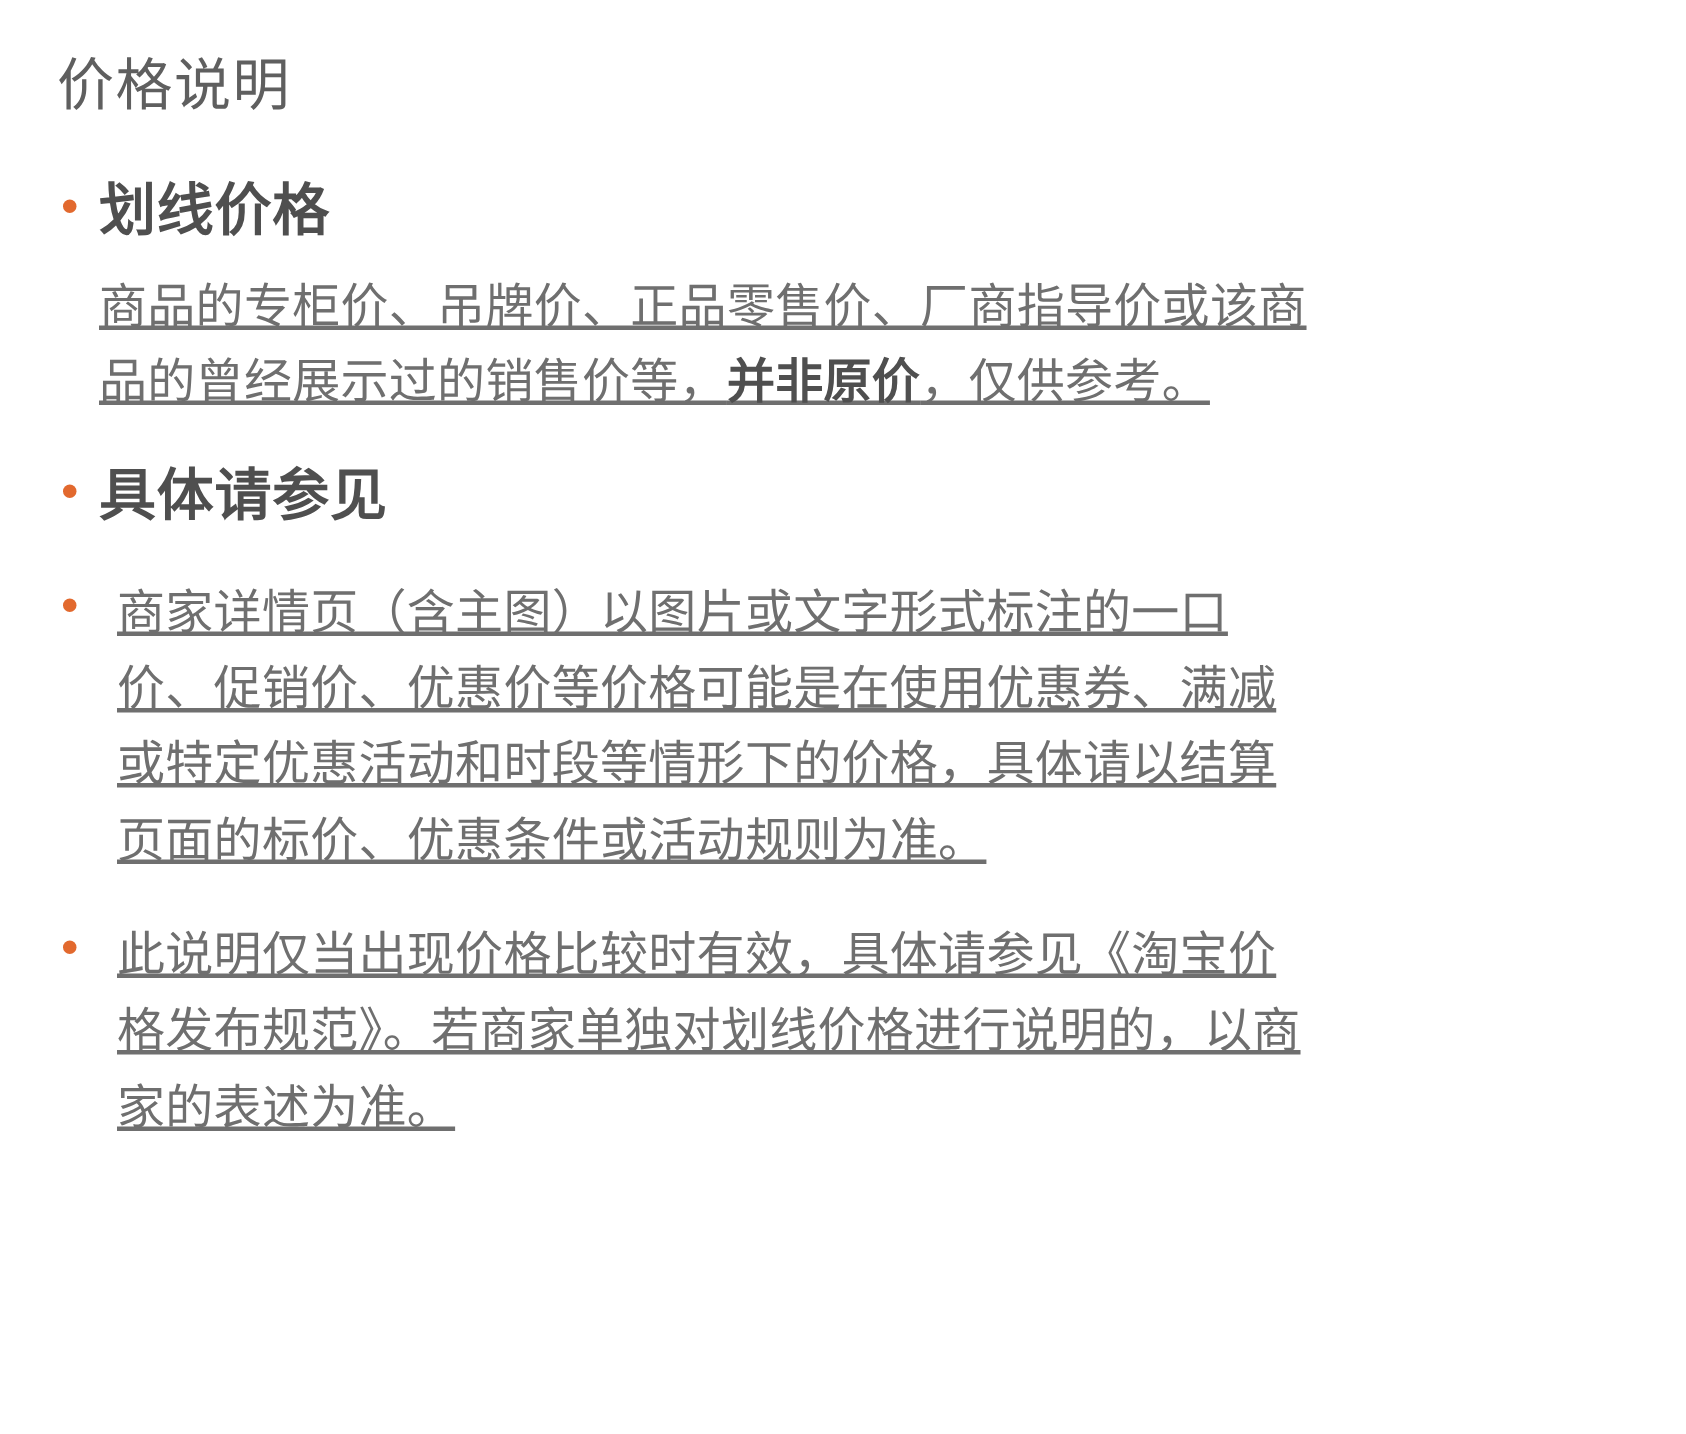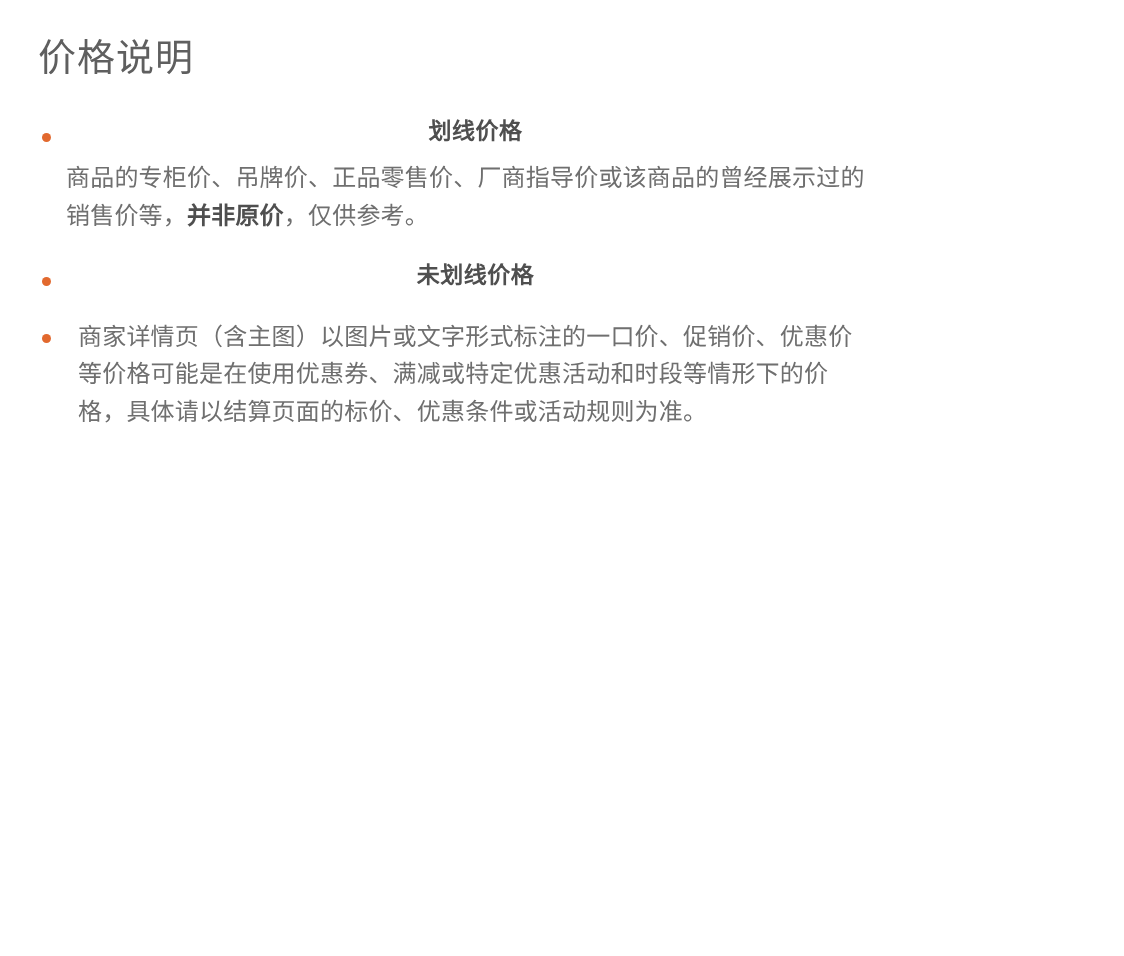--- a/index.html
+++ b/index.html
@@ -38,34 +38,34 @@
   .bullet {
     position: absolute;
     left: 6px;
     top: 17px;
     width: 9px;
     height: 9px;
     border-radius: 50%;
     background: #e2692e;
   }
   .section-heading {
-    font-size: 23px;
+    font-size: 38px;
     font-weight: bold;
     color: #4f4f4f;
     line-height: 1.35;
     margin: 0 0 12px 0;
     letter-spacing: 0.5px;
-    text-align: center;
   }
   .section-body {
-    font-size: 24px;
+    font-size: 32px;
     line-height: 1.58;
     color: #6f6f6f;
     letter-spacing: 0.2px;
     margin: 0;
+    text-decoration: underline;
   }
   .section-body .strong {
     font-weight: bold;
     color: #4f4f4f;
   }
   .plain-section .bullet {
     top: 16px;
   }
   .plain-section .section-body {
     margin: 12px;
@@ -79,22 +79,26 @@
   <h1 class="page-title">价格说明</h1>
 
   <div class="section">
     <span class="bullet" style="background: rgb(226, 105, 46);"></span>
     <div class="section-heading">划线价格</div>
     <p class="section-body"><span>商品的专柜价、吊牌价、正品零售价、厂商指导价或该商品的曾经展示过的销售价等，</span><span class="strong">并非原价</span><span>，仅供参考。</span></p>
   </div>
 
   <div class="section">
     <span class="bullet" style="background: rgb(226, 105, 46);"></span>
-    <div class="section-heading">未划线价格</div>
+    <div class="section-heading">具体请参见</div>
   </div>
 
   <div class="section plain-section">
     <span class="bullet" style="background: rgb(226, 105, 46);"></span>
     <p class="section-body">商家详情页（含主图）以图片或文字形式标注的一口价、促销价、优惠价等价格可能是在使用优惠券、满减或特定优惠活动和时段等情形下的价格，具体请以结算页面的标价、优惠条件或活动规则为准。</p>
   </div>
 
+  <div class="section plain-section">
+    <span class="bullet" style="background: rgb(226, 105, 46);"></span>
+    <p class="section-body">此说明仅当出现价格比较时有效，具体请参见《淘宝价格发布规范》。若商家单独对划线价格进行说明的，以商家的表述为准。</p>
+  </div>
 
 </div>
 
 </body></html>

